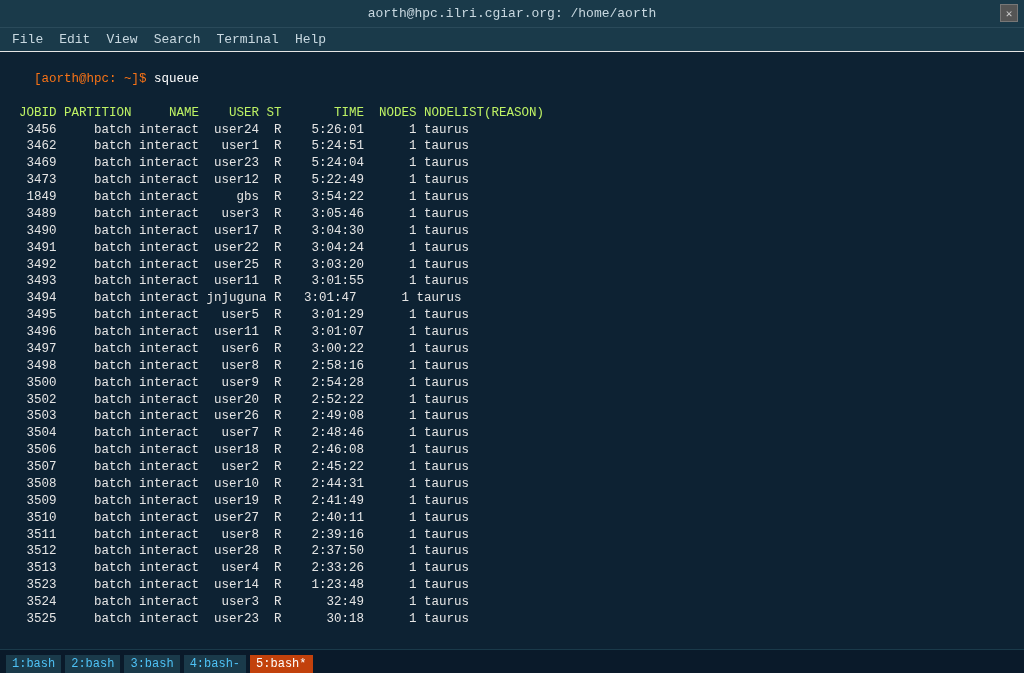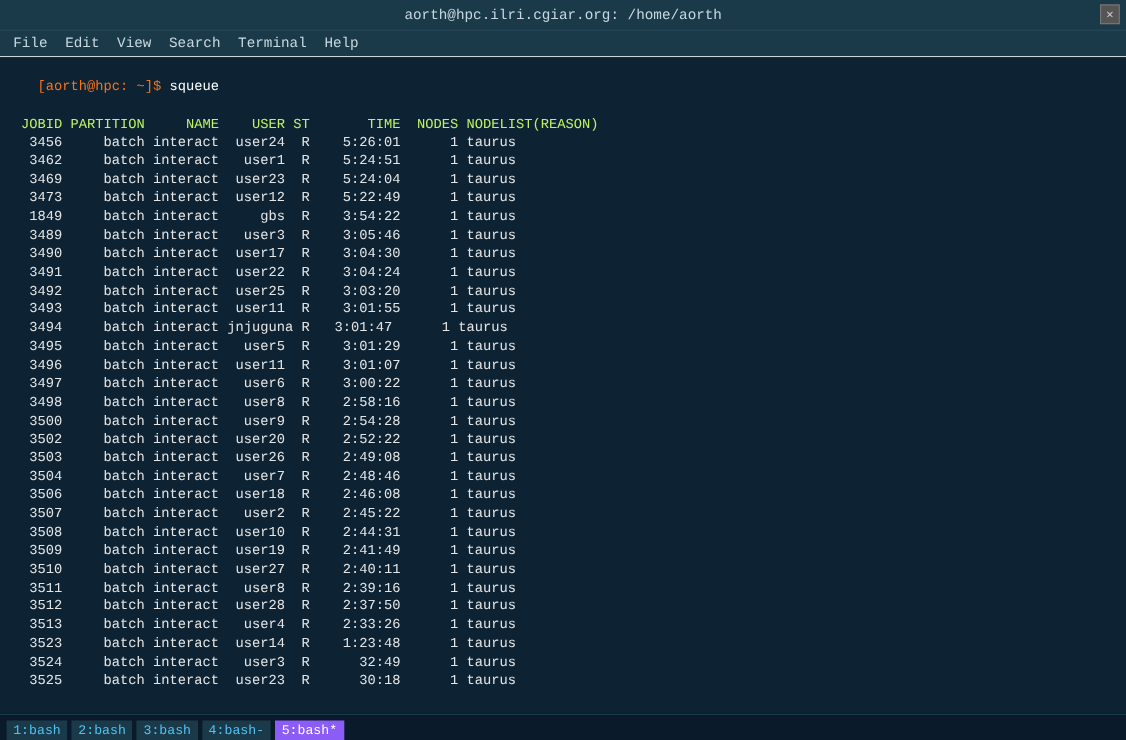--- a/index.html
+++ b/index.html
@@ -99,21 +99,21 @@
       gap: 4px;
       color: #4fc3f7;
       font-size: 12px;
     }
     .tab {
       padding: 2px 6px;
       background: #1a3a4a;
       color: #4fc3f7;
     }
     .tab.active {
-      background: #8b5cf6;
+      background: #c2410c;
       color: #ffffff;
     }
     .status-right {
       font-size: 12px;
       color: #4fc3f7;
     }
     .status-right .host { color: #4fc3f7; }
     .status-right .loads { color: #4fc3f7; }
     .status-right .year { color: #90ee90; }
   </style>

